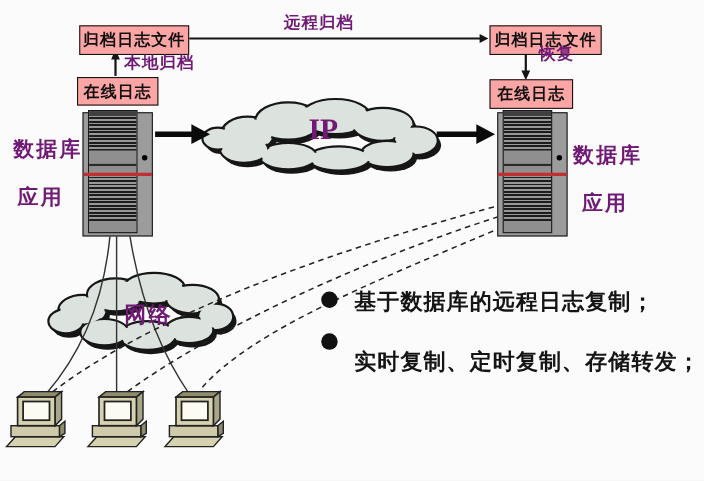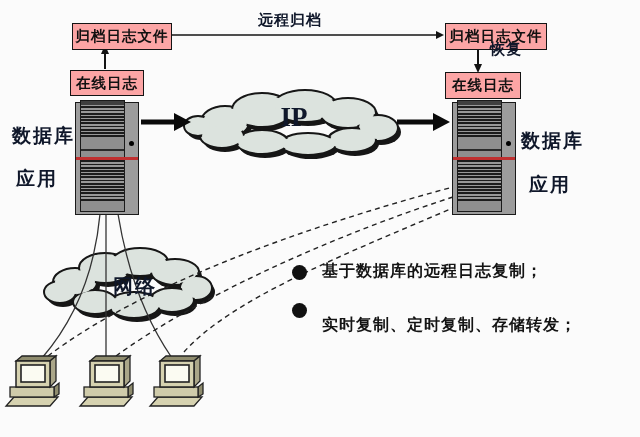--- a/index.html
+++ b/index.html
@@ -4,41 +4,41 @@
 <style>
   html,body{margin:0;padding:0;}
   body{background:#e8e8e8;font-family:"Liberation Sans",sans-serif;}
   .stage{position:relative;width:640px;height:437px;background:#fbfbfb;overflow:hidden;}
   .stage svg{position:absolute;left:0;top:0;}
   .dbox{
     position:absolute;background:#fca5a5;border:1.5px solid #141414;
     display:flex;align-items:center;justify-content:center;
     font-weight:bold;font-size:14.5px;color:#111;letter-spacing:1px;white-space:nowrap;
   }
-  .lbl{position:absolute;font-weight:bold;color:#0f172a;white-space:nowrap;}
+  .lbl{position:absolute;font-weight:bold;color:#701a75;white-space:nowrap;}
   .lbl-sm{font-size:15px;letter-spacing:1px;}
   .lbl-lg{font-size:19px;letter-spacing:2px;}
   .ip-lbl{font-size:27px;font-family:"Liberation Serif",serif;text-align:center;}
   .net-lbl{font-size:20px;letter-spacing:2px;text-align:center;}
   .server{position:absolute;width:64px;height:113px;background:#9c9c9c;border:1px solid #1a1a1a;box-sizing:border-box;}
   .server .front{
     position:absolute;left:4px;top:-3px;width:45px;height:112px;
     background:#8f8f8f;border:1px solid #1a1a1a;box-sizing:border-box;overflow:hidden;
   }
   .server .cap{height:4px;background:#3f3f3f;}
   .server .stripes-a{height:32px;background:repeating-linear-gradient(180deg,#989898 0px,#989898 1.5px,#1c1c1c 1.5px,#1c1c1c 3.2px);}
   .server .plain-a{height:12px;background:#8f8f8f;}
   .server .divider{height:2px;background:#2a2a2a;}
   .server .plain-b{height:8px;background:#8f8f8f;}
   .server .stripes-b{height:42px;background:repeating-linear-gradient(180deg,#989898 0px,#989898 1.5px,#1c1c1c 1.5px,#1c1c1c 3.2px);}
   .server .plain-c{height:12px;background:#8f8f8f;}
   .server .redline{position:absolute;left:0;width:100%;top:54px;height:2.5px;background:#c03030;z-index:3;}
   .server .dot{position:absolute;right:4px;top:38px;width:5px;height:5px;background:#000;border-radius:50%;}
   .bullet-dot{position:absolute;width:15px;height:15px;background:#111;border-radius:50%;}
-  .bullet-text{position:absolute;font-weight:bold;font-size:16px;color:#141414;letter-spacing:1px;white-space:nowrap;}
+  .bullet-text{position:absolute;font-weight:bold;font-size:20px;color:#141414;letter-spacing:1px;white-space:nowrap;}
 </style>
 </head>
 <body>
 
 <div class="stage">
 
   <svg width="640" height="437" viewBox="0 0 640 437">
     <defs>
       <g id="pc-shape">
         <polygon points="10,44 54,44 46,53 2,53" fill="#d6d2b0" stroke="#222" stroke-width="1.3"></polygon>
@@ -169,20 +169,21 @@
     <g transform="translate(78,353)">
         <use href="#pc-shape"></use>
       </g>
     <g transform="translate(148,353)">
         <use href="#pc-shape"></use>
       </g>
   </svg>
 
   <div class="dbox" style="left:72px;top:23px;width:98px;height:25px;">归档日志文件</div>
   <div class="dbox" style="left:70px;top:70px;width:72px;height:24px;">在线日志</div>
+  <div class="lbl lbl-sm" style="left:113px;top:48px;">本地归档</div>
 
   <div class="lbl lbl-sm" style="left:258px;top:11px;">远程归档</div>
 
   <div class="dbox" style="left:445px;top:23px;width:100px;height:25px;">归档日志文件</div>
   <div class="lbl lbl-sm" style="left:490px;top:40px;">恢复</div>
   <div class="dbox" style="left:445px;top:72px;width:74px;height:25px;">在线日志</div>
 
   <div class="server" style="left:75px;top:102px;">
     <div class="front">
       <div class="cap"></div>

